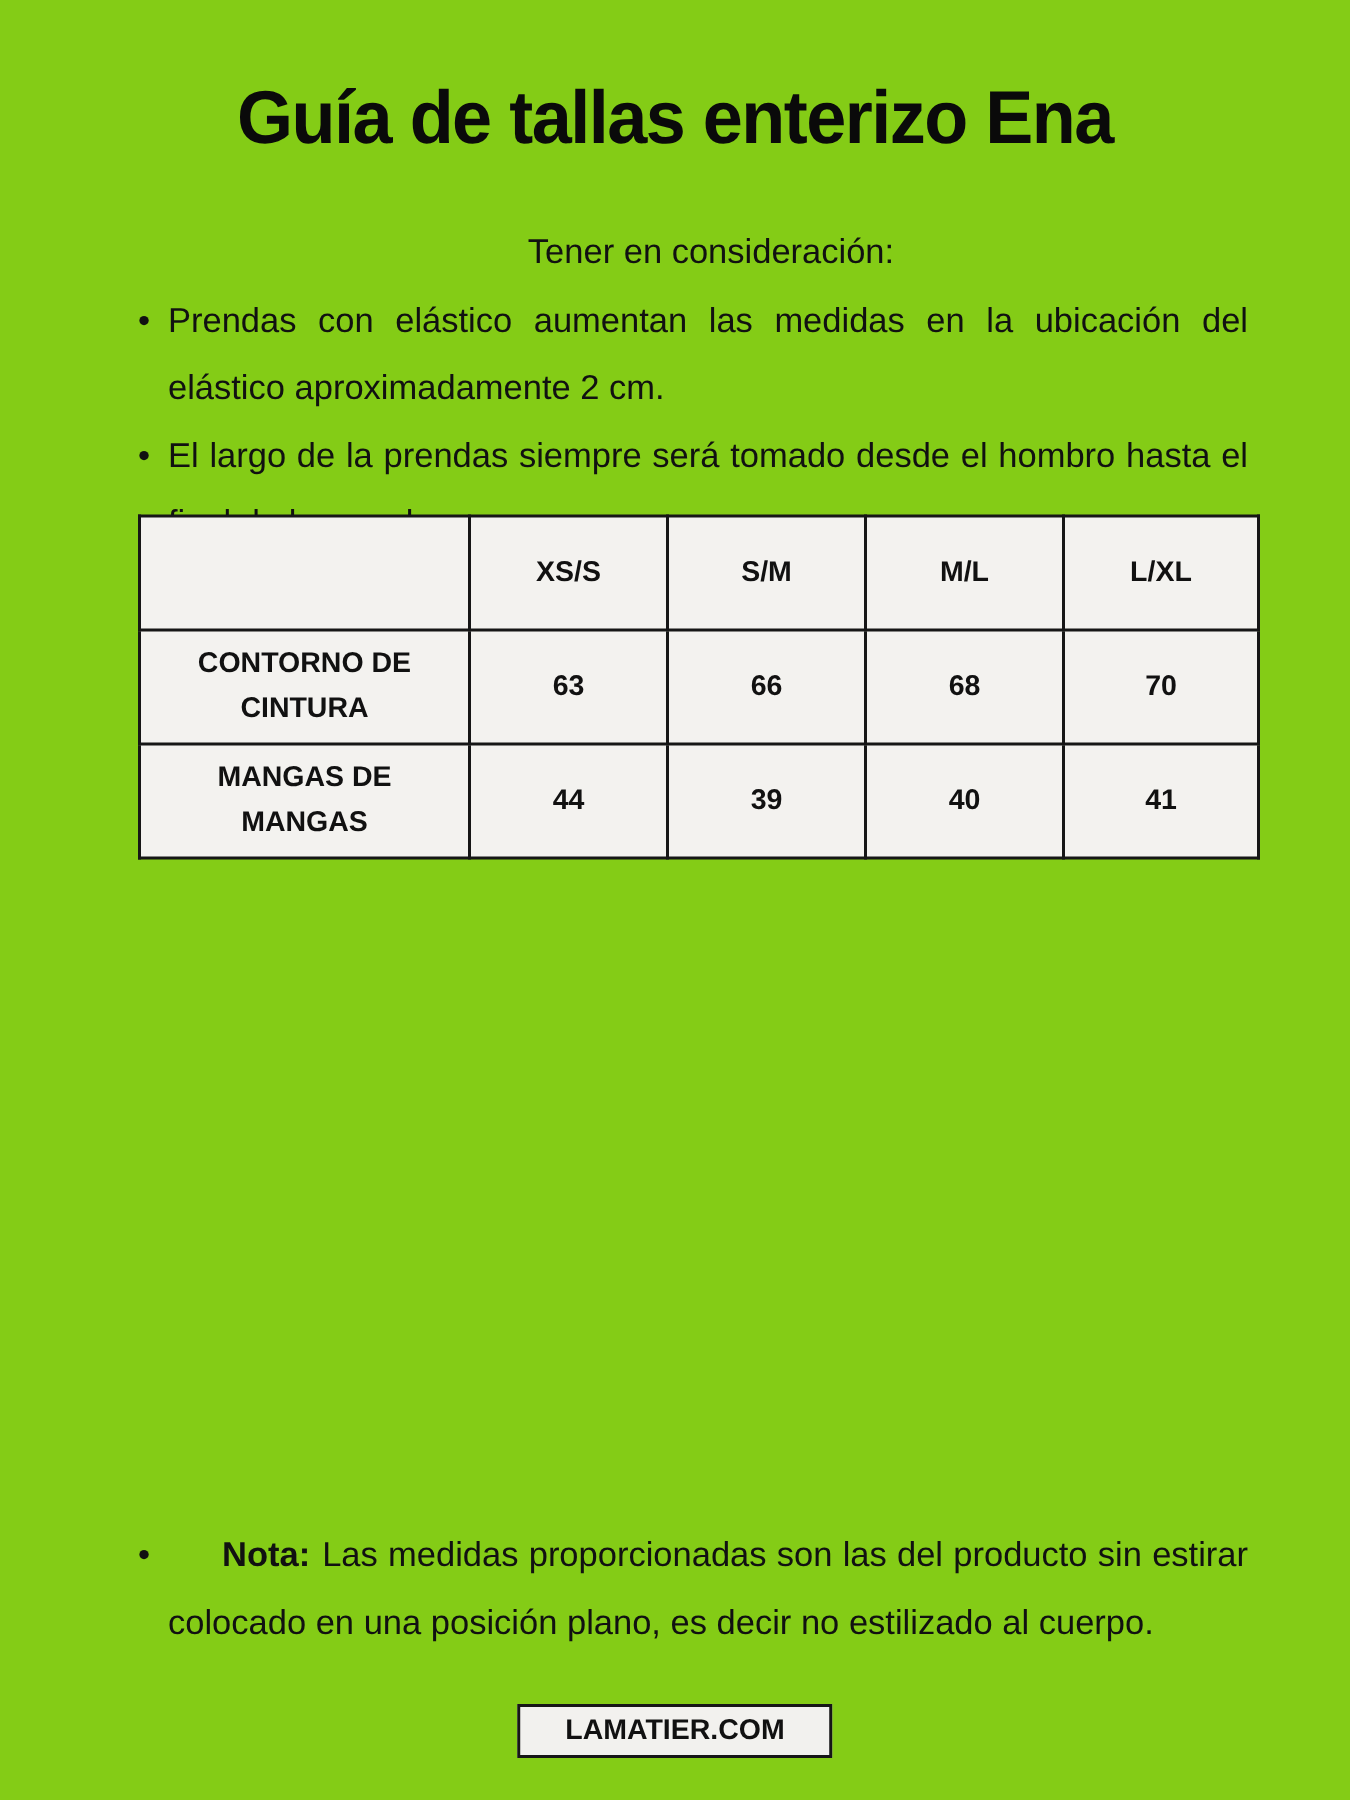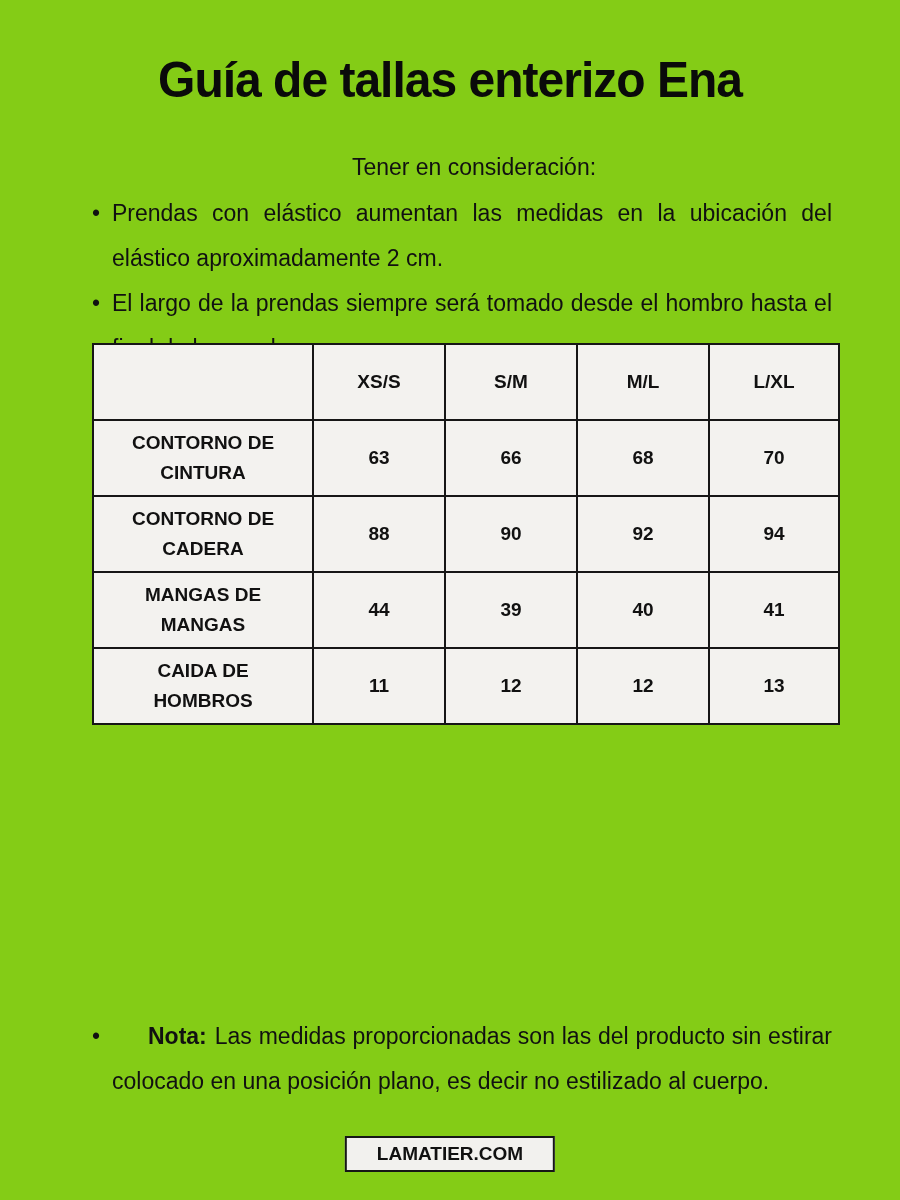--- a/index.html
+++ b/index.html
@@ -146,39 +146,25 @@
     </thead>
     <tbody>
       <tr>
         <td class="label-cell">CONTORNO DE CINTURA</td>
         <td>63</td>
         <td>66</td>
         <td>68</td>
         <td>70</td>
       </tr>
       <tr>
-        <td class="label-cell">CONTORNO DE CADERA</td>
-        <td>88</td>
-        <td>90</td>
-        <td>92</td>
-        <td>94</td>
-      </tr>
-      <tr>
         <td class="label-cell">MANGAS DE MANGAS</td>
         <td>44</td>
         <td>39</td>
         <td>40</td>
         <td>41</td>
-      </tr>
-      <tr>
-        <td class="label-cell">CAIDA DE HOMBROS</td>
-        <td>11</td>
-        <td>12</td>
-        <td>12</td>
-        <td>13</td>
       </tr>
     </tbody>
   </table>
 
   <div class="note">
     <div class="bullet-item"><span class="note-label">Nota:</span><span>Las medidas proporcionadas son las del producto sin estirar colocado en una posición plano, es decir no estilizado al cuerpo.</span></div>
   </div>
 
   <div class="footer-box">
     <span class="footer-brand">LAMATIER.COM</span>

